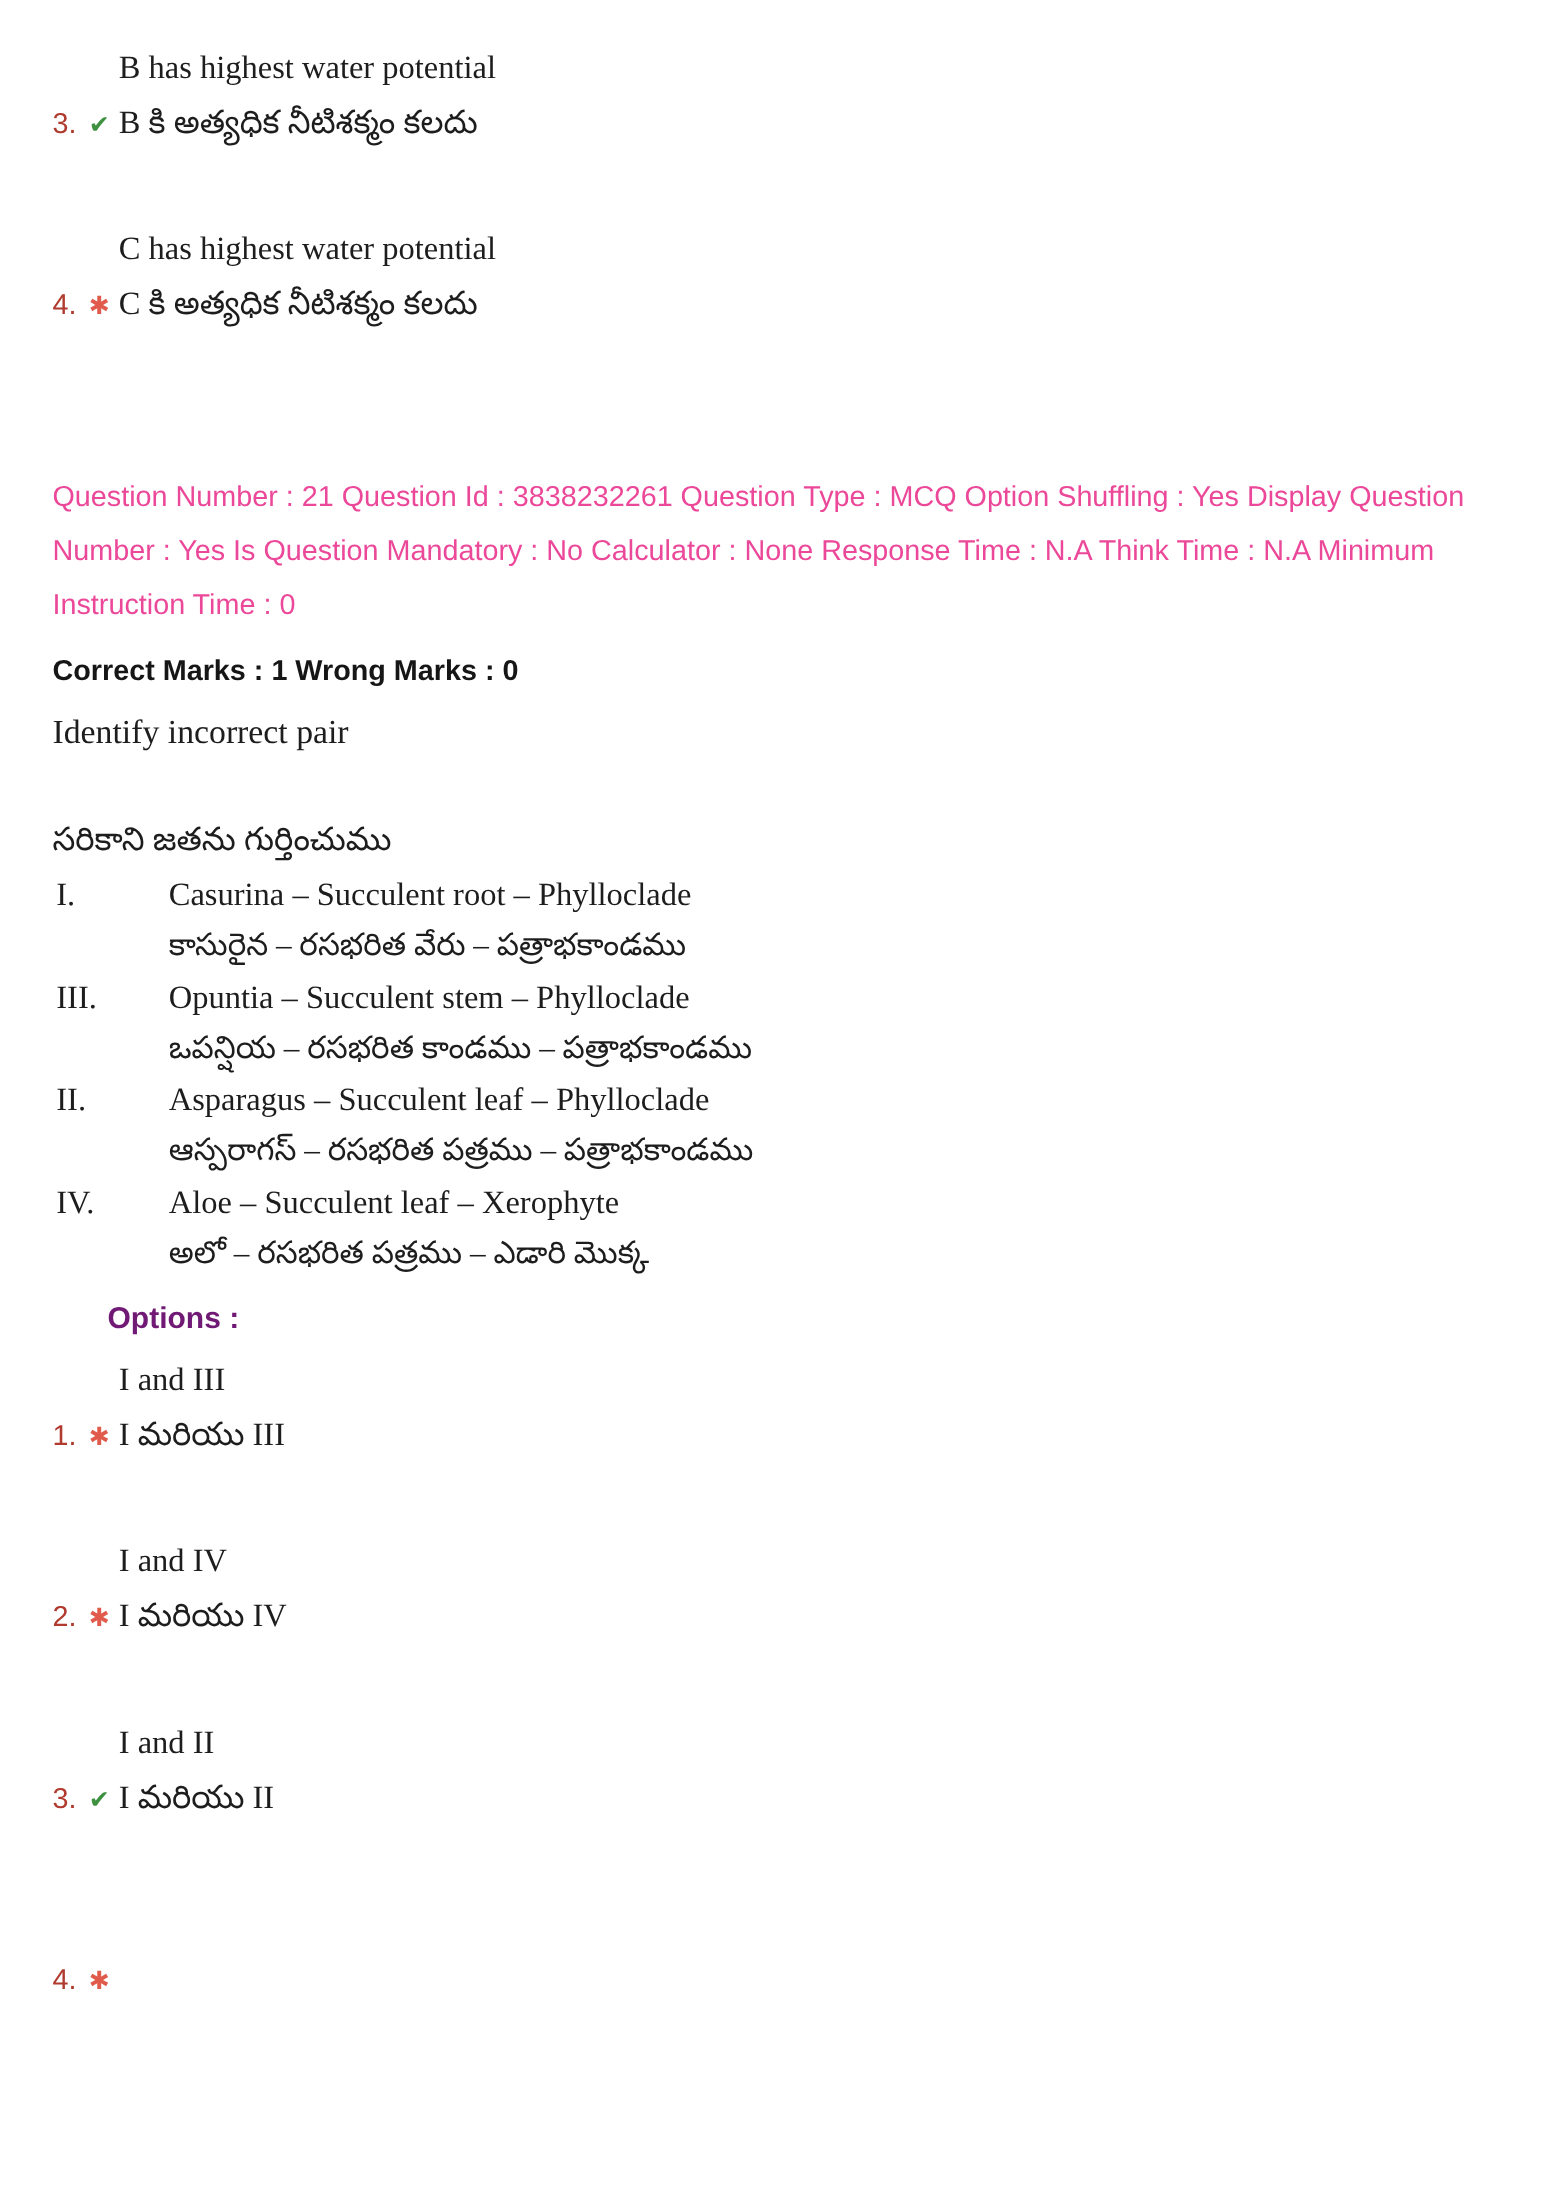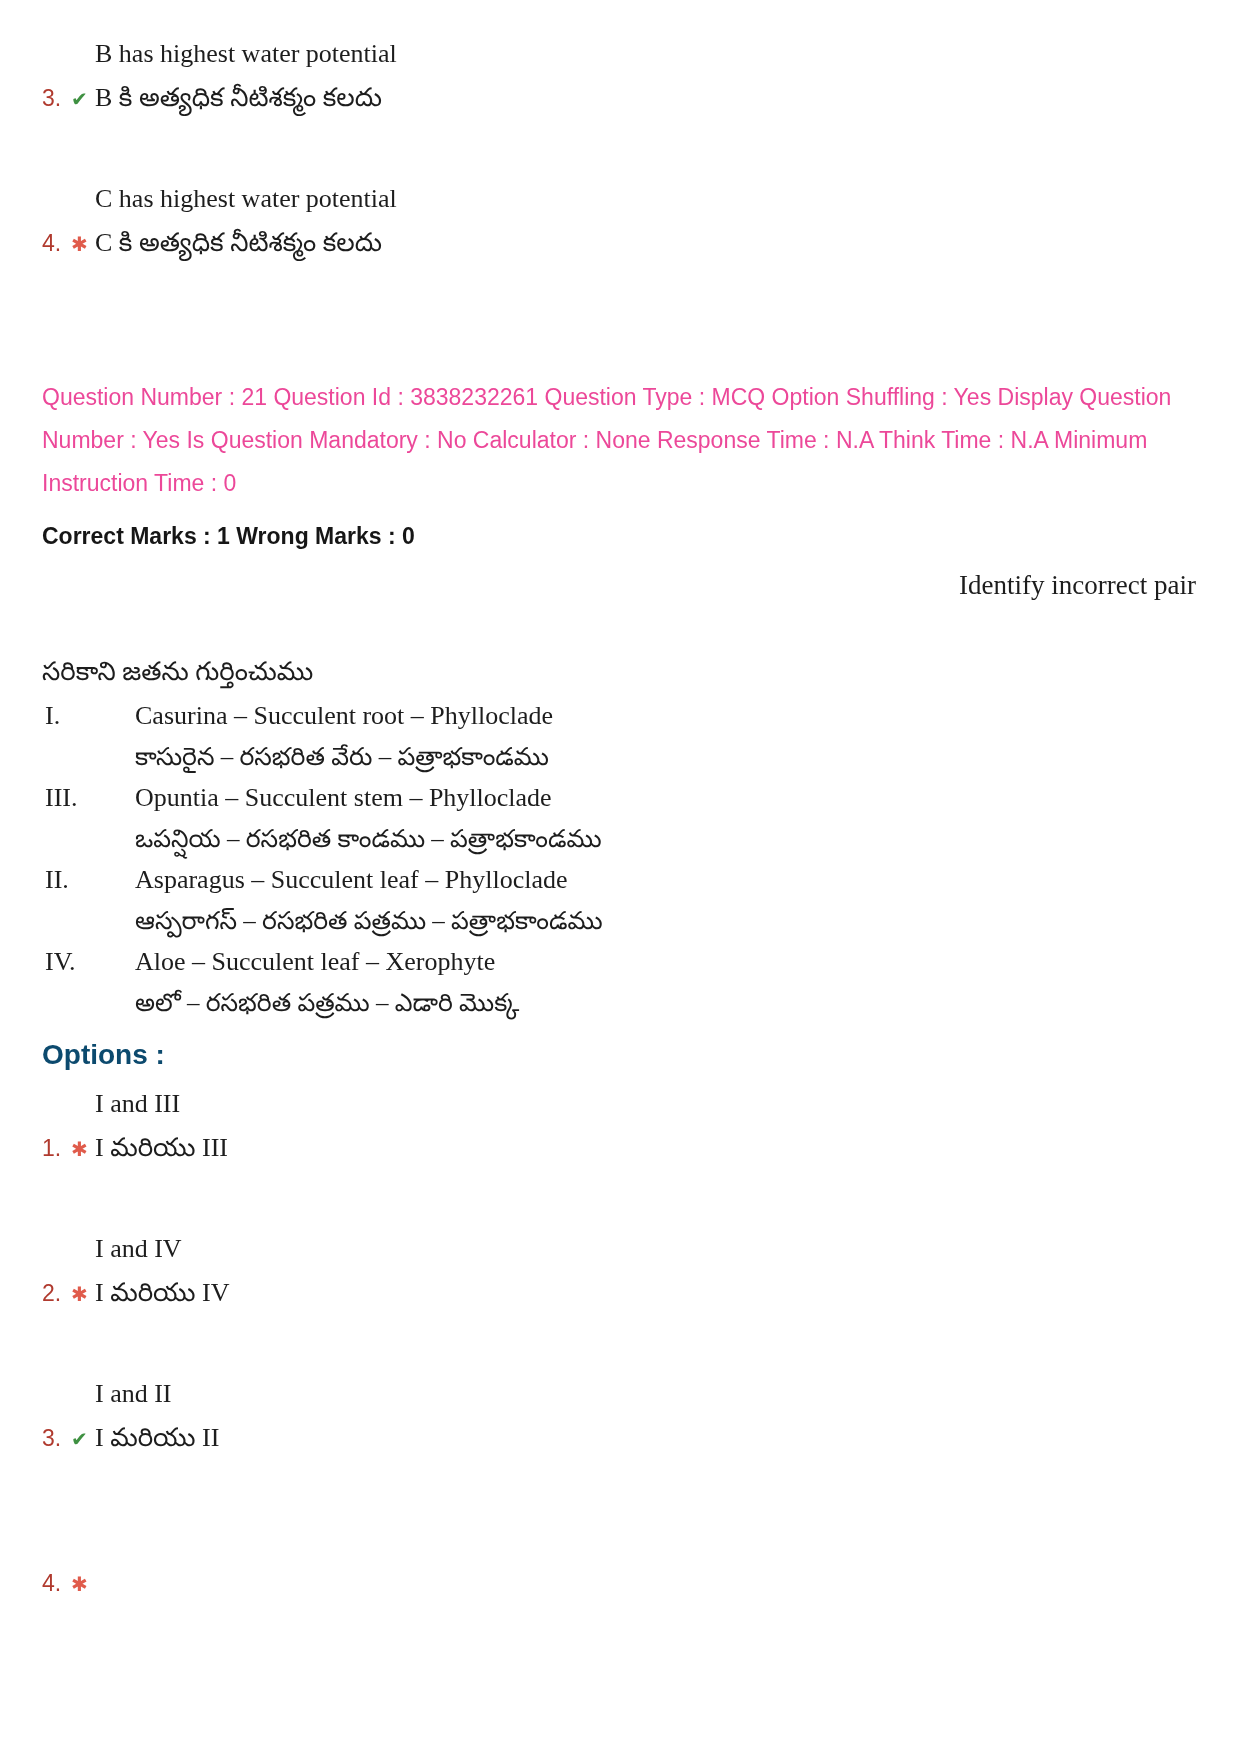--- a/index.html
+++ b/index.html
@@ -60,43 +60,44 @@
   .marks {
     margin-top:10px;
     font-family:Liberation Sans, sans-serif;
     font-weight:700;
     font-size:23px;
     line-height:43px;
     color:#161616;
   }
 
   
-  .q-en { margin-top:6px; font-size:27px; line-height:42px;text-align:right; }
+  .q-en { margin-top:6px; font-size:27px; line-height:42px; }
   .q-te { font-size:26px; line-height:42px;margin-top:45px; }
 
   .items { margin-top:2px; }
   .item { display:flex; }
   .item-numeral {
     flex:0 0 93px;
     width:93px;
     font-size:26px;
     line-height:41px;
     padding-left:3px;
   }
   .item-text { flex:1; }
   .item-en { font-size:26px; line-height:41px; }
   .item-te { font-size:25px; line-height:41px; }
 
   .options-label {
     margin-top:10px;
     font-family:"Liberation Sans", sans-serif;
     font-weight:700;
-    font-size:28px;
+    font-size:24px;
     line-height:43px;
-    color:#0c4a6e;
+    color:#701a75;
+    margin-left:44px;
   }
   .options-list { margin-top:8px; }
 </style>
 </head>
 <body>
 
 <div class="page">
 
   <section>
 

